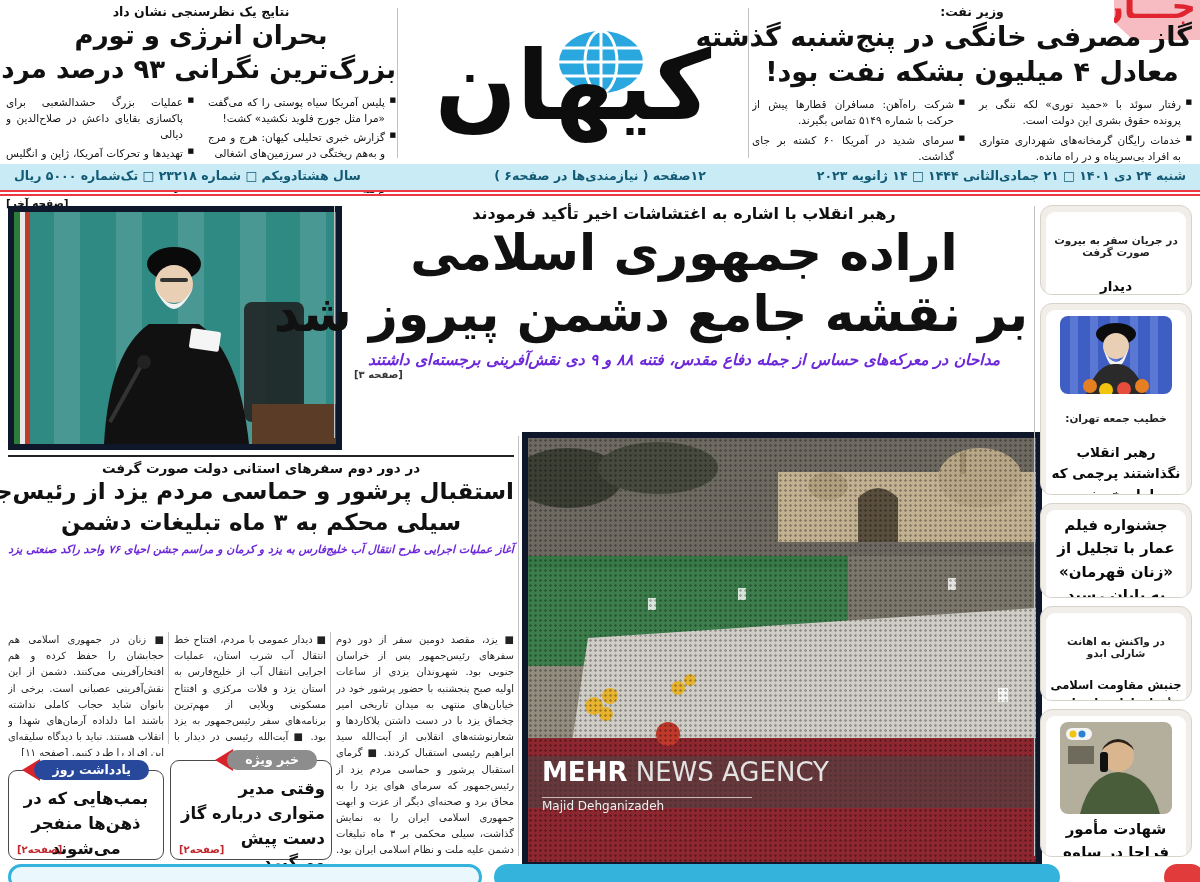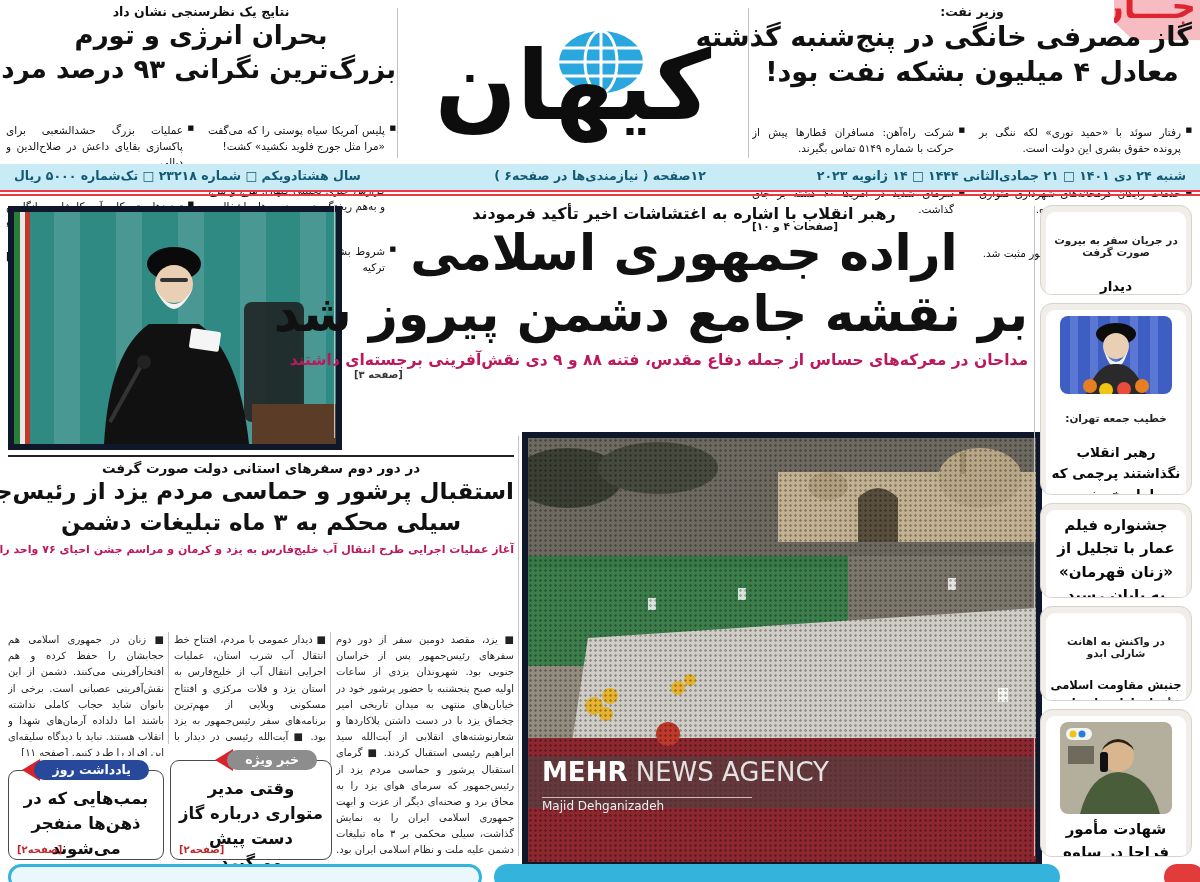--- a/index.html
+++ b/index.html
@@ -9,21 +9,21 @@
   .hrule{position:absolute;height:2px;background:#222;}
 
   
   .mast-story{position:absolute;top:4px;}
   .kicker-sm{font-size:12.5px;font-weight:bold;text-align:center;}
   .mast-head{font-weight:bold;text-align:center;line-height:1.3;white-space:nowrap;}
   .mast-left .mast-head{font-size:26px;}
   .mast-right .mast-head{font-size:27px;}
   .bullets-row{display:flex;gap:14px;margin-top:7px;overflow:hidden;}
   .bullets{list-style:none;margin:0;padding:0;font-size:10.5px;line-height:1.55;text-align:justify;}
-  .bullets li{position:relative;padding-right:11px;margin-bottom:3px;margin-top:28px;}
+  .bullets li{position:relative;padding-right:11px;margin-bottom:3px;}
   .bullets li::before{content:"■";position:absolute;right:0;top:1px;font-size:7px;}
   .page-ref-sm{font-size:10.5px;font-weight:bold;text-align:left;margin-top:2px;}
 
   .logo-wrap{position:absolute;left:398px;top:0;width:350px;height:162px;}
   .logo-text{position:absolute;top:34px;width:100%;text-align:center;
              font-size:96px;font-weight:bold;line-height:1.1;color:#0d0d0d;}
   .globe{position:absolute;left:160px;top:30px;}
 
   .corner-banner{position:absolute;top:0;right:0;width:86px;height:40px;background:#f6bcc2;
                  clip-path:polygon(0 0,100% 0,100% 100%,22% 100%,0 55%);overflow:hidden;}
@@ -36,21 +36,21 @@
   .info-bar .pages{position:absolute;left:0;right:0;top:4px;text-align:center;}
   .info-bar .issue{position:absolute;left:14px;top:4px;}
   .red-rule{position:absolute;top:190px;left:0;width:1200px;height:6px;
             border-top:2px solid #ee3742;border-bottom:2px solid #ee3742;box-sizing:border-box;}
 
   
   .photo-frame{position:absolute;border:6px solid #0f172a;overflow:hidden;background:#0f766e;}
   .lead{position:absolute;left:340px;top:204px;width:688px;text-align:center;}
   .lead .kicker{font-size:16px;font-weight:bold;}
   .lead .h1{font-size:50px;font-weight:bold;line-height:1.22;white-space:nowrap;}
-  .red-subline{color:#be185d;font-weight:bold;}
+  .red-subline{color:#6d28d9;font-weight:bold;font-style:italic;}
   .lead .red-subline{font-size:15.5px;margin-top:6px;white-space:nowrap;}
   .lead .page-ref{font-size:10px;font-weight:bold;color:#333;text-align:left;padding-left:14px;}
 
   
   .second{position:absolute;left:8px;top:460px;width:506px;text-align:center;}
   .second .kicker{font-size:13.5px;font-weight:bold;}
   .second .h2{font-size:23px;font-weight:bold;line-height:1.35;white-space:nowrap;}
   .second .red-subline{font-size:11px;margin-top:5px;white-space:nowrap;}
 
   .article-col{position:absolute;font-size:10px;line-height:1.62;text-align:justify;overflow:hidden;color:#222;}
@@ -209,21 +209,21 @@
     <div class="red-subline">آغاز عملیات اجرایی طرح انتقال آب خلیج‌فارس به یزد و کرمان و مراسم جشن احیای ۷۶ واحد راکد صنعتی یزد</div>
   </section>
 
   <div class="article-col" style="left:336px;top:632px;width:178px;height:224px;">■ یزد، مقصد دومین سفر از دور دوم سفرهای رئیس‌جمهور پس از خراسان جنوبی بود. شهروندان یزدی از ساعات اولیه صبح پنجشنبه با حضور پرشور خود در خیابان‌های منتهی به میدان تاریخی امیر چخماق یزد با در دست داشتن پلاکاردها و شعارنوشته‌های انقلابی از آیت‌الله سید ابراهیم رئیسی استقبال کردند. ■ گرمای استقبال پرشور و حماسی مردم یزد از رئیس‌جمهور که سرمای هوای یزد را به محاق برد و صحنه‌ای دیگر از عزت و ابهت جمهوری اسلامی ایران را به نمایش گذاشت، سیلی محکمی بر ۳ ماه تبلیغات دشمن علیه ملت و نظام اسلامی ایران بود. ■ مردم بابصیرت و انقلابی ایران به رئیس‌جمهور مردمی و ولایتمدار خود اعتماد و امید دارند تا دولت سیزدهم از رهگذر سرمایه‌های اجتماعی و ظرفیت‌های داخلی، معضلات و مشکلات کنونی برآمده از دولت‌های قبل را ریشه‌کن کند.</div>
   <div class="article-col" style="left:174px;top:632px;width:152px;height:116px;">■ دیدار عمومی با مردم، افتتاح خط انتقال آب شرب استان، عملیات اجرایی انتقال آب از خلیج‌فارس به استان یزد و فلات مرکزی و افتتاح مسکونی ویلایی از مهم‌ترین برنامه‌های سفر رئیس‌جمهور به یزد بود. ■ آیت‌الله رئیسی در دیدار با مردم استان یزد در حسینیه امیرچخماق: مردم ما را با محبت‌شان شرمنده کردند و این استقبال، پیام حضور و حمایت و همچنین اعلام حضور به امام‌المسلمین حضرت آیت‌الله خامنه‌ای است که مردم ایران همیشه در میدان آماده‌اند.</div>
   <div class="article-col" style="left:8px;top:632px;width:156px;height:124px;">■ زنان در جمهوری اسلامی هم حجابشان را حفظ کرده و هم افتخارآفرینی می‌کنند. دشمن از این نقش‌آفرینی عصبانی است. برخی از بانوان شاید حجاب کاملی نداشته باشند اما دلداده آرمان‌های شهدا و انقلاب هستند. نباید با دیدگاه سلیقه‌ای این افراد را طرد کنیم. [صفحه ۱۱]</div>
   <div class="vrule" style="left:330px;top:632px;height:224px;"></div>
   <div class="vrule" style="left:168px;top:632px;height:112px;"></div>
   <div class="vrule" style="left:518px;top:436px;height:420px;"></div>
 
-  <div class="note-box" style="left:170px;top:760px;width:160px;height:98px;">
+  <div class="note-box" style="left:170px;top:760px;width:160px;height:98px;text-align:right;">
     <div class="pill">
       <span class="arrow"></span>
       <span class="bar gray">خبر ویژه</span>
     </div>
     <div class="title">وقتی مدیر متواری درباره گاز دست پیش می‌گیرد</div>
     <div class="page-ref">[صفحه۲]</div>
   </div>
 
   <div class="note-box" style="left:8px;top:770px;width:154px;height:88px;">
     <div class="pill">

